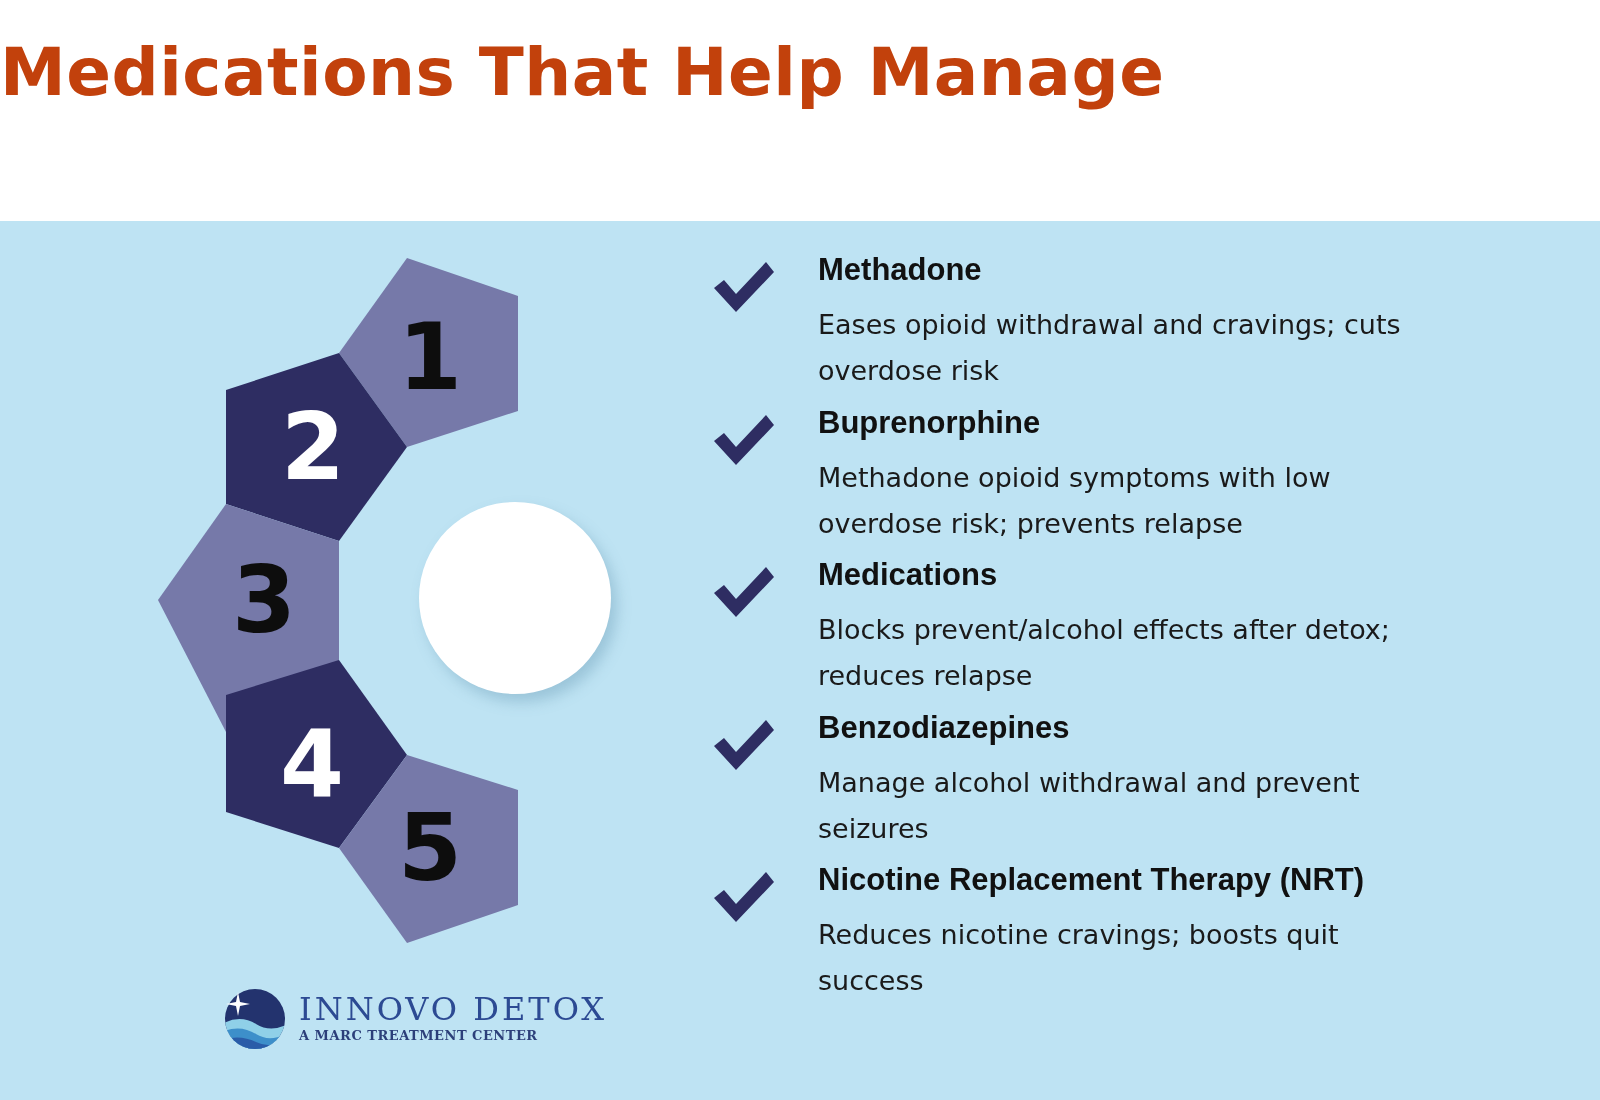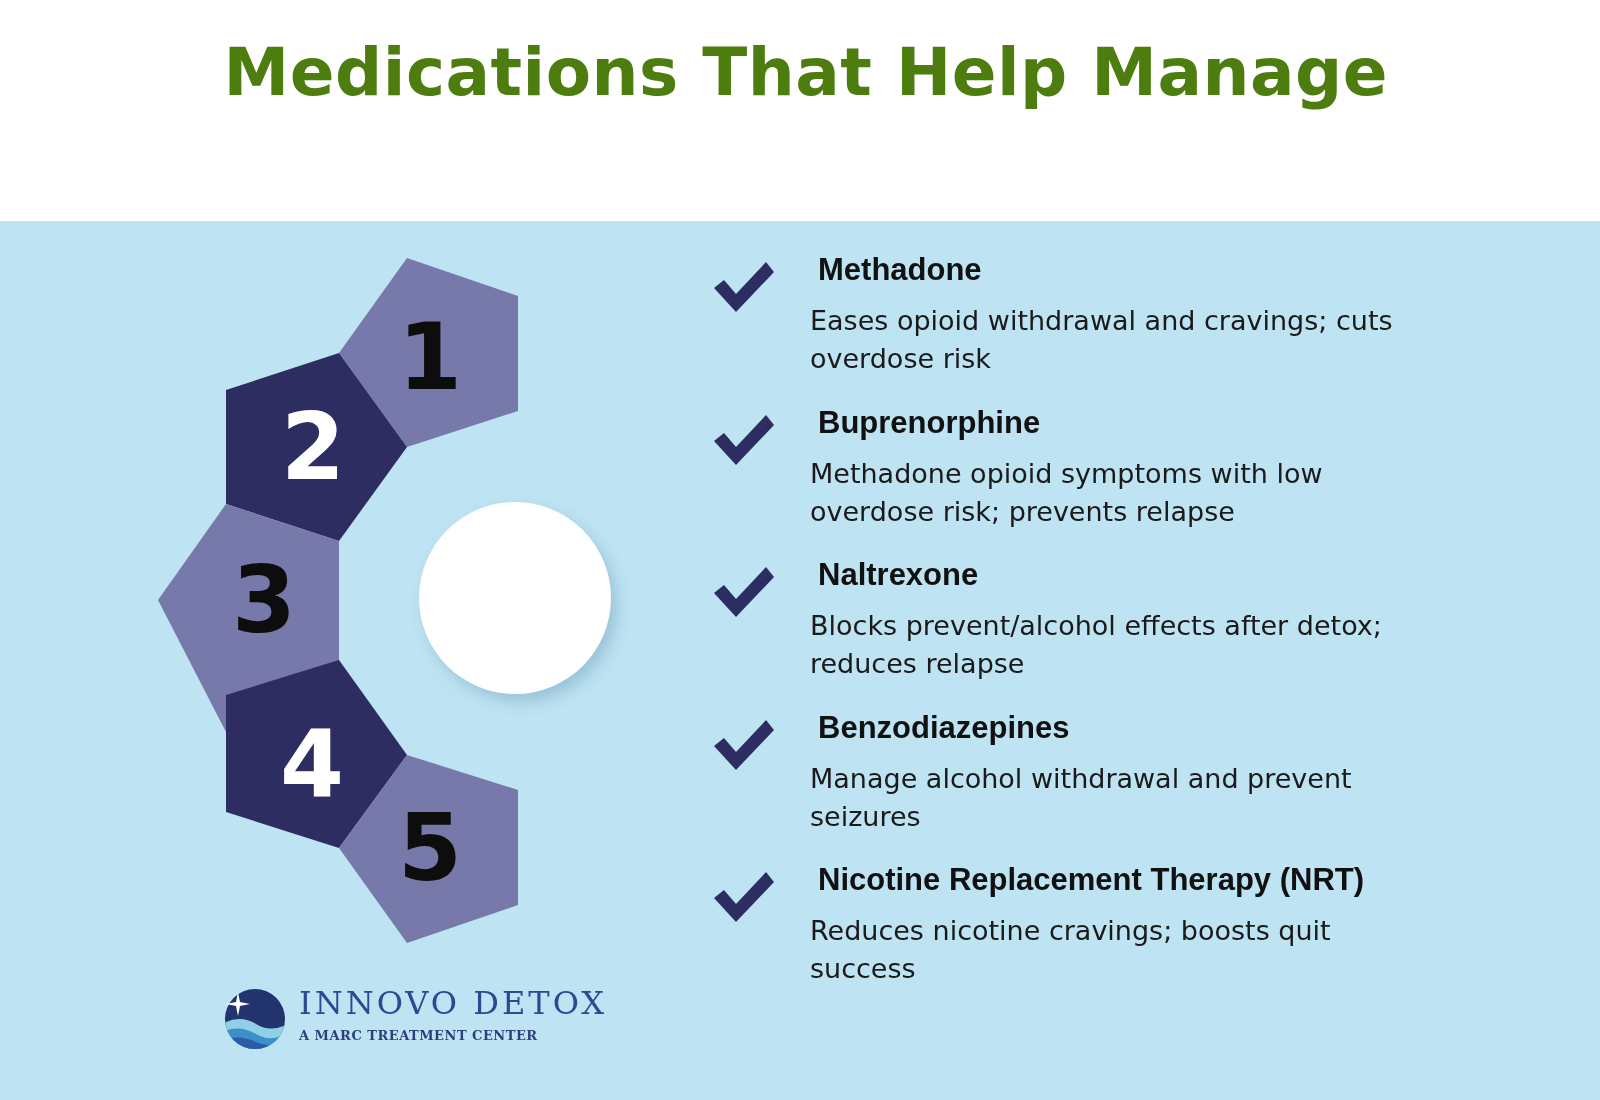--- a/index.html
+++ b/index.html
@@ -1,30 +1,30 @@
 <!DOCTYPE html>
 <html><head>
 <meta charset="utf-8">
 <style>
   html,body{margin:0;padding:0;}
   body{width:1600px;height:1100px;position:relative;overflow:hidden;background:#ffffff;font-family:"Liberation Sans",sans-serif;}
   .header{position:absolute;left:0;top:0;width:1600px;height:221px;background:#ffffff;}
-  .title{position:absolute;left:0;width:1388px;text-align:right;color:#4d7c0f;font-weight:700;font-size:66px;line-height:96px;font-family:"DejaVu Sans",sans-serif;letter-spacing:0.5px;}
+  .title{position:absolute;left:0;width:1388px;text-align:left;color:#c2410c;font-weight:700;font-size:66px;line-height:96px;font-family:"DejaVu Sans",sans-serif;letter-spacing:0.5px;}
   .t1{top:25px;}
   .t2{top:120px;}
   .panel{position:absolute;left:0;top:221px;width:1600px;height:879px;background:#bee3f3;}
   svg.penta{position:absolute;left:0;top:0;}
   .pnum{font-family:"DejaVu Sans",sans-serif;font-weight:700;font-size:92px;}
   .circle{position:absolute;left:419px;top:502px;width:192px;height:192px;border-radius:50%;background:#ffffff;box-shadow:6px 8px 14px rgba(90,140,170,0.35);}
   .item{position:absolute;left:712px;width:760px;}
   .check{position:absolute;left:0;top:10px;width:64px;height:54px;}
   .iname{position:absolute;left:106px;top:0;font-family:Liberation Sans, sans-serif;font-weight:700;font-size:31px;color:#111111;white-space:nowrap;line-height:40px;}
-  .idesc{position:absolute;left:98px;top:52px;width:620px;font-family:"DejaVu Sans",sans-serif;font-size:27px;color:#1a1a1a;line-height:38px;}
+  .idesc{position:absolute;left:106px;top:52px;width:620px;font-family:"DejaVu Sans",sans-serif;font-size:27px;color:#1a1a1a;line-height:46px;}
   .logo{position:absolute;left:222px;top:984px;width:380px;height:70px;}
-  .logo-main{position:absolute;left:77px;top:0;font-family:"DejaVu Serif",serif;font-size:32px;letter-spacing:3px;color:#2c4a93;white-space:nowrap;}
+  .logo-main{position:absolute;left:77px;top:6px;font-family:"DejaVu Serif",serif;font-size:32px;letter-spacing:3px;color:#2c4a93;white-space:nowrap;}
   .logo-sub{position:absolute;left:77px;top:44px;font-family:"DejaVu Serif",serif;font-size:13px;font-weight:700;letter-spacing:0.5px;color:#2c3f7a;white-space:nowrap;}
 </style>
 </head>
 <body>
 
 <div class="header">
   <div class="title t1">Medications That Help Manage</div>
 </div>
 
 <div class="panel"></div>
@@ -63,21 +63,21 @@
       <path d="M2 28 L12 20 L24 34 L54 2 L62 12 L24 52 Z" fill="#2e2d62"></path>
     </svg>
   <div class="iname">Buprenorphine</div>
   <div class="idesc">Methadone opioid symptoms with low overdose risk; prevents relapse</div>
 </div>
 
 <div class="item" style="top:555px;">
   <svg class="check" viewBox="0 0 64 54">
       <path d="M2 28 L12 20 L24 34 L54 2 L62 12 L24 52 Z" fill="#2e2d62"></path>
     </svg>
-  <div class="iname">Naltrexone</div>
+  <div class="iname">Medications</div>
   <div class="idesc">Blocks prevent/alcohol effects after detox; reduces relapse</div>
 </div>
 
 <div class="item" style="top:708px;">
   <svg class="check" viewBox="0 0 64 54">
       <path d="M2 28 L12 20 L24 34 L54 2 L62 12 L24 52 Z" fill="#2e2d62"></path>
     </svg>
   <div class="iname">Benzodiazepines</div>
   <div class="idesc">Manage alcohol withdrawal and prevent seizures</div>
 </div>

